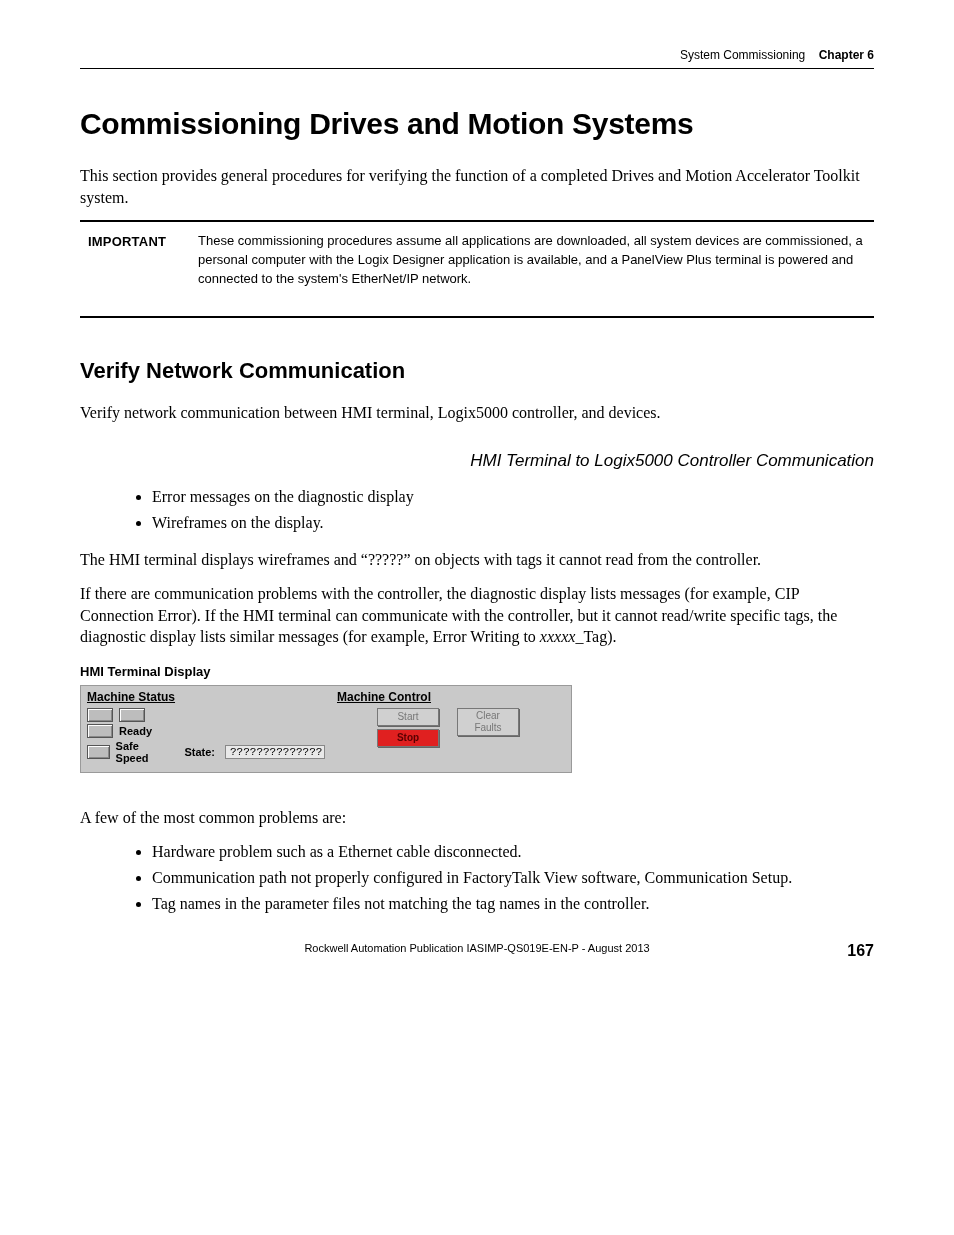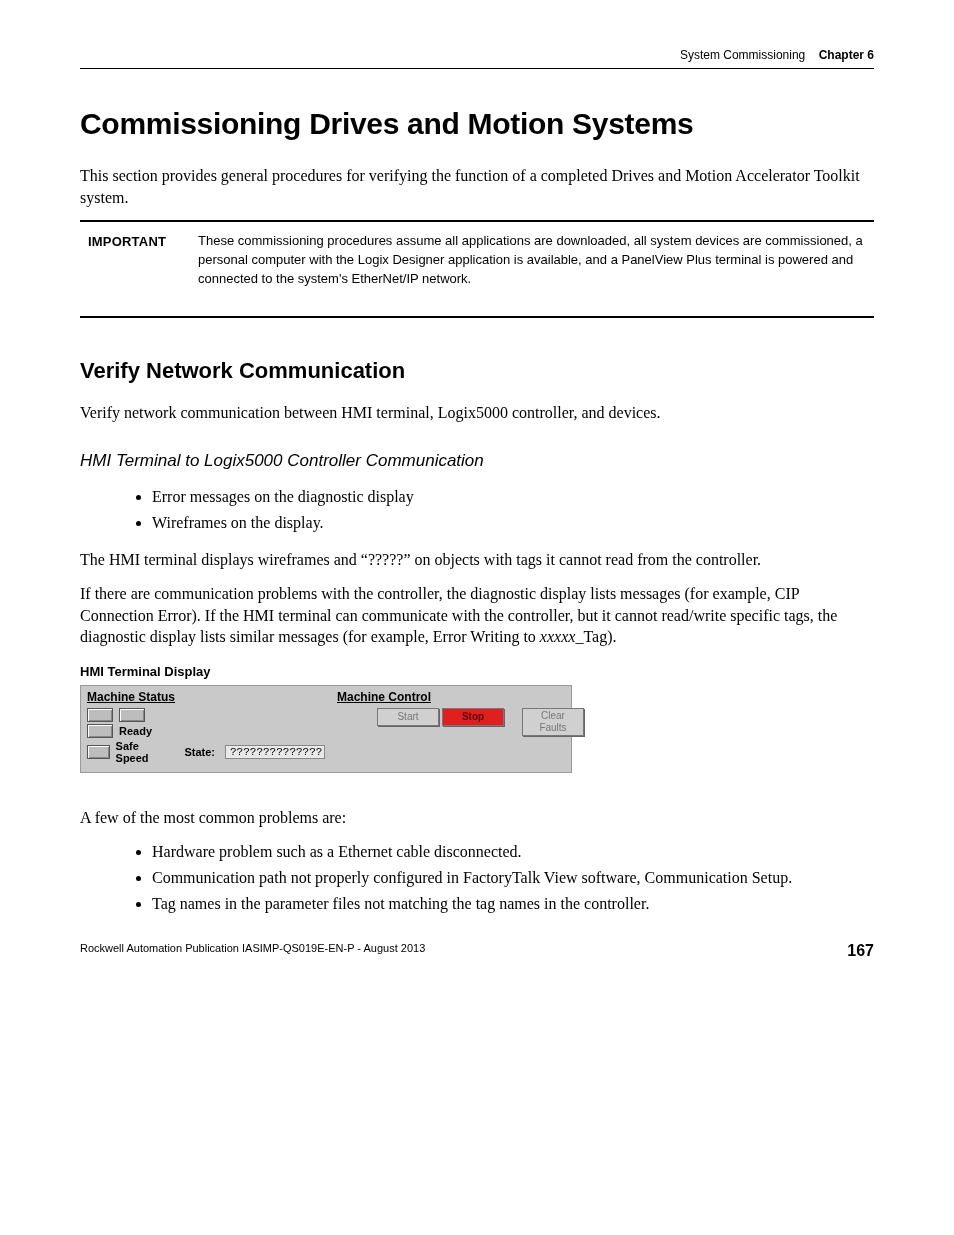--- a/index.html
+++ b/index.html
@@ -44,20 +44,21 @@
     font-weight: 700;
     font-size: 22px;
     margin: 40px 0 18px 0;
   }
   h3.subhead {
     font-family: "Helvetica Neue", Arial, sans-serif;
     font-weight: 400;
     font-style: italic;
     font-size: 17px;
     margin: 28px 0 14px 0;
+    text-align: right;
   }
   p.body {
     font-size: 16px;
     line-height: 1.35;
     margin: 12px 0;
   }
   ul.body-list {
     font-size: 16px;
     line-height: 1.5;
     margin: 4px 0 14px 0;
@@ -139,40 +140,41 @@
     min-width: 90px;
     font-family: "Courier New", monospace;
     font-size: 11px;
   }
   .btn-col-right {
     display: flex;
     gap: 18px;
     justify-content: flex-start;
     align-items: flex-start;
   }
-  .btn-group { display: flex; flex-direction: row; gap: 3px; }
+  .btn-group { display: flex; flex-direction: column; gap: 3px; }
   .hmi-btn {
     width: 60px;
     border: 1px solid #777;
     text-align: center;
     font-size: 10px;
     box-shadow: 1px 1px 0 #666;
     line-height: 1.2;
     padding: 2px 0;
   }
   .hmi-btn.start { background: #d0d0d0; color: #777; }
   .hmi-btn.clear { background: #d0d0d0; color: #777; height: 22px; display:flex; flex-direction:column; justify-content:center; }
   .hmi-btn.stop  { background: #e02020; color: #5a0000; font-weight: 700; }
 
   .footer {
     position: absolute;
     left: 80px; right: 80px; bottom: 40px;
     font-family: "Helvetica Neue", Arial, sans-serif;
     font-size: 11px;
     color: #000;
+    text-align: center;
   }
   .footer .pgnum {
     position: absolute;
     right: 0;
     top: 0;
     font-weight: 700;
     font-size: 16px;
   }
   em.tag { font-style: italic; }
 </style>

